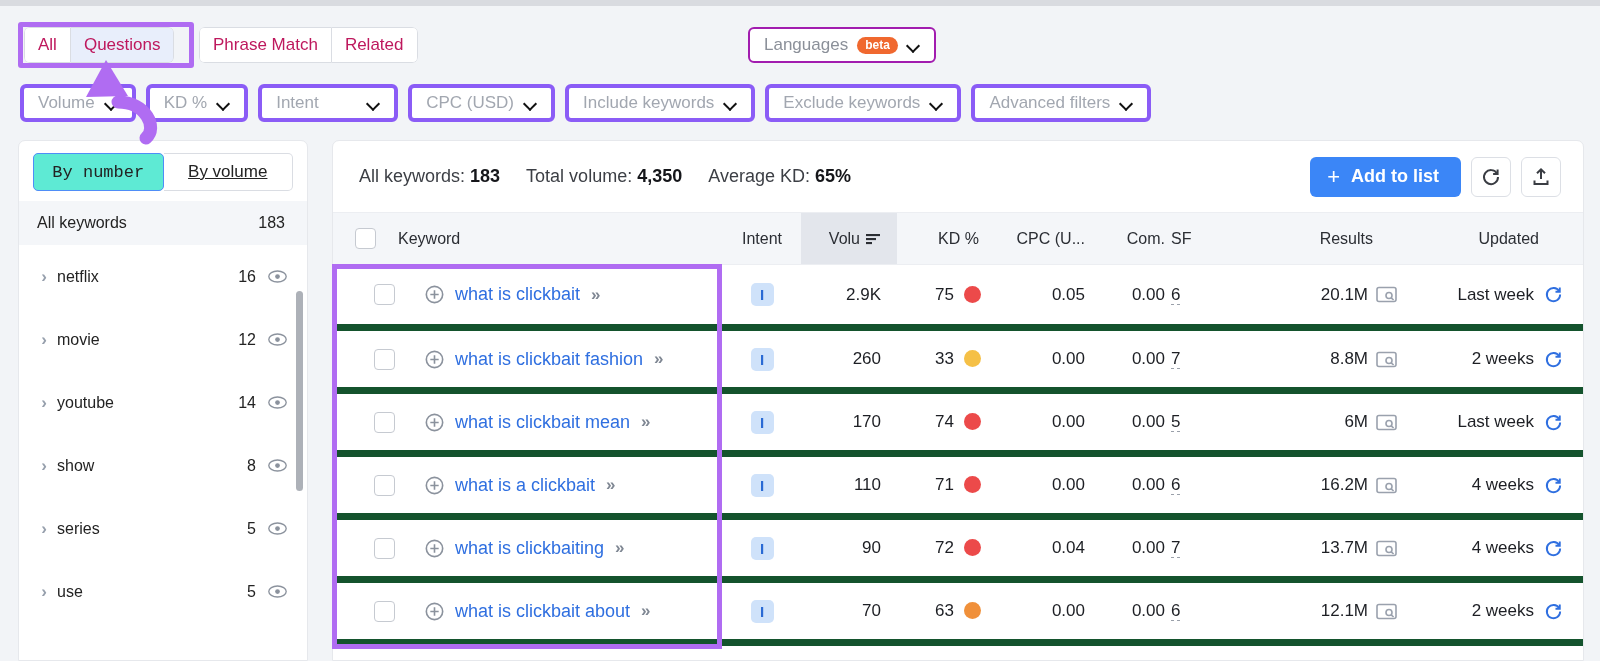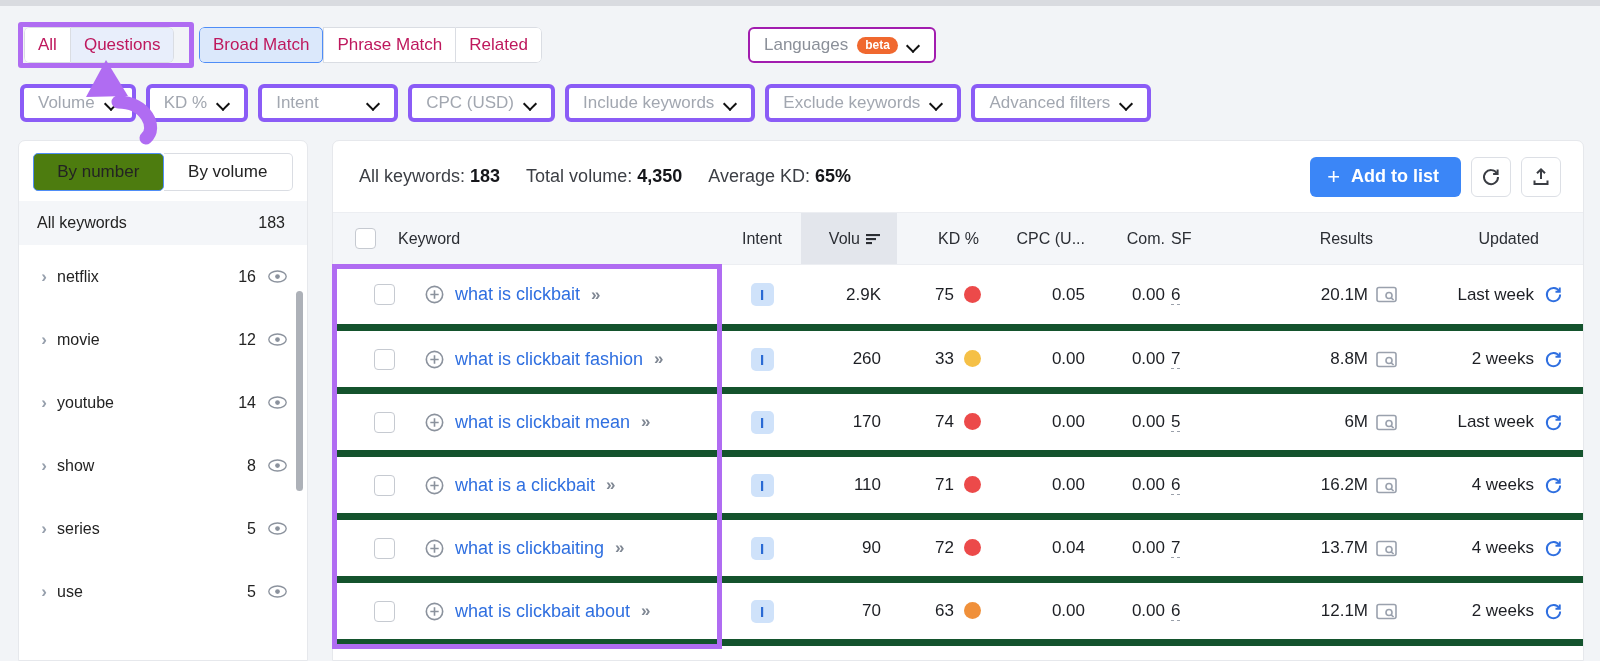--- a/index.html
+++ b/index.html
@@ -63,22 +63,22 @@
     background: #fff; border: 1px solid #e6e8ec; border-radius: 7px 7px 0 0; overflow: hidden;
   }
   .seg-wrap { padding: 12px 14px 10px; }
   .seg { display: flex; height: 38px; border-radius: 6px; }
   .seg > div {
     flex: 1; display: flex; align-items: center; justify-content: center;
     font-size: 17px; color: #232323; background: #fff;
     border: 1px solid #dadde3; cursor: pointer;
   }
   .seg > div:first-child { border-radius: 5px 0 0 5px; }
-  .seg > div:last-child { border-radius: 0 5px 5px 0; border-left: none; }
-  .seg > div.on { background: #4d7c0f; border: 1px solid #4f8df7; border-radius: 5px; position: relative; z-index: 2; }
+  .seg > div:last-child { border-radius: 0 5px 5px 0; border-left: none; text-decoration: underline; }
+  .seg > div.on { background: #5eead4; border: 1px solid #4f8df7; border-radius: 5px; position: relative; z-index: 2; font-family: Liberation Mono, monospace; }
 
   .allrow {
     display: flex; align-items: center; justify-content: space-between;
     padding: 0 22px 0 18px; height: 44px; background: #f4f6f9;
     font-size: 16px; color: #232323;
   }
   .klist { position: relative; }
   .krow {
     display: flex; align-items: center; height: 63px; padding: 0 20px 0 12px;
     border-bottom: 0; background: #fff; font-size: 16px; color: #232323; cursor: pointer;
@@ -147,21 +147,20 @@
 <div class="page">
   <div class="topstrip"></div>
 
   <div class="grp-ab pillgroup">
     <div class="tab">All</div>
     <div class="tab sel-light">Questions</div>
   </div>
   <div class="hlbox-tabs"></div>
 
   <div class="grp-match pillgroup">
-    <div class="tab sel-blue">Broad Match</div>
     <div class="tab">Phrase Match</div>
     <div class="tab">Related</div>
   </div>
 
   <div class="langbtn">
     <span>Languages</span>
     <span class="beta">beta</span>
     <span class="chev"></span>
   </div>
 

